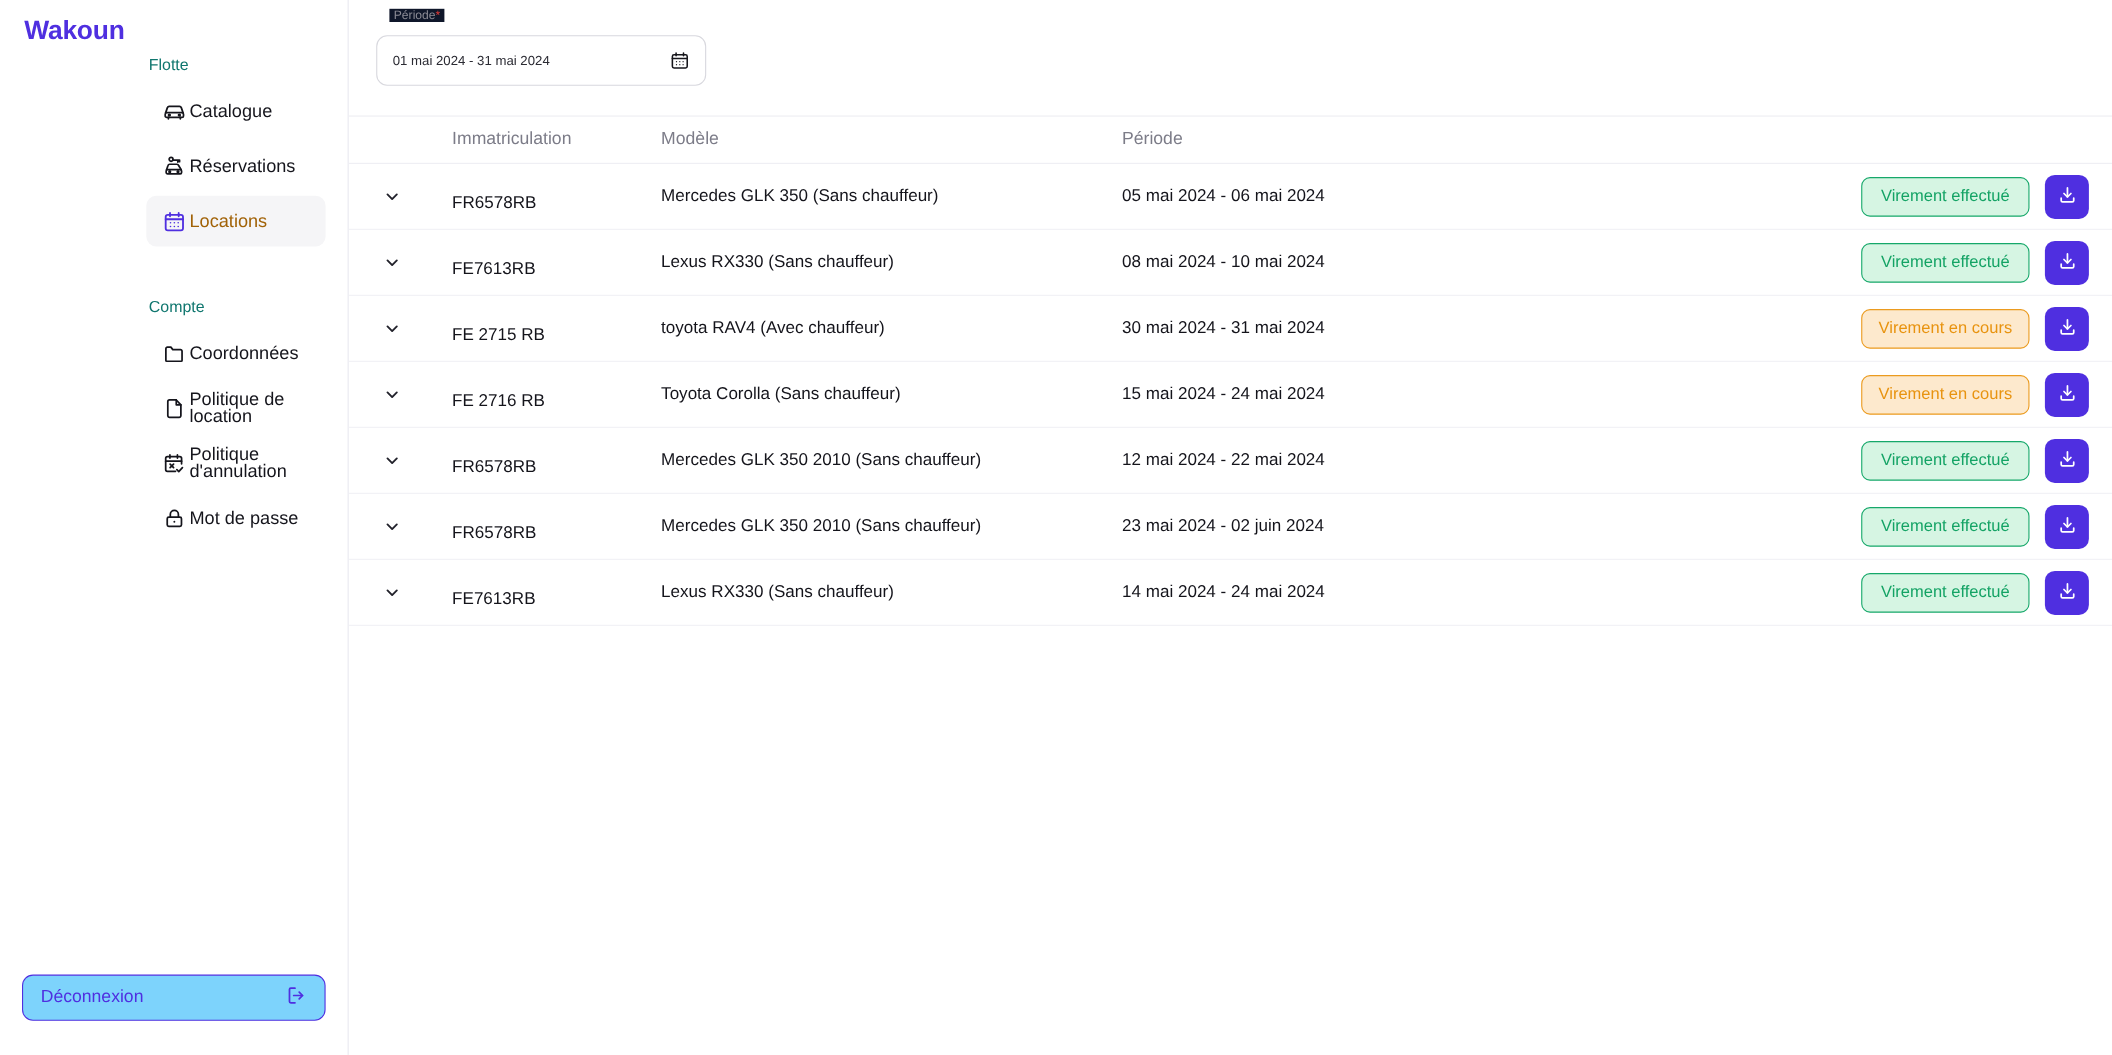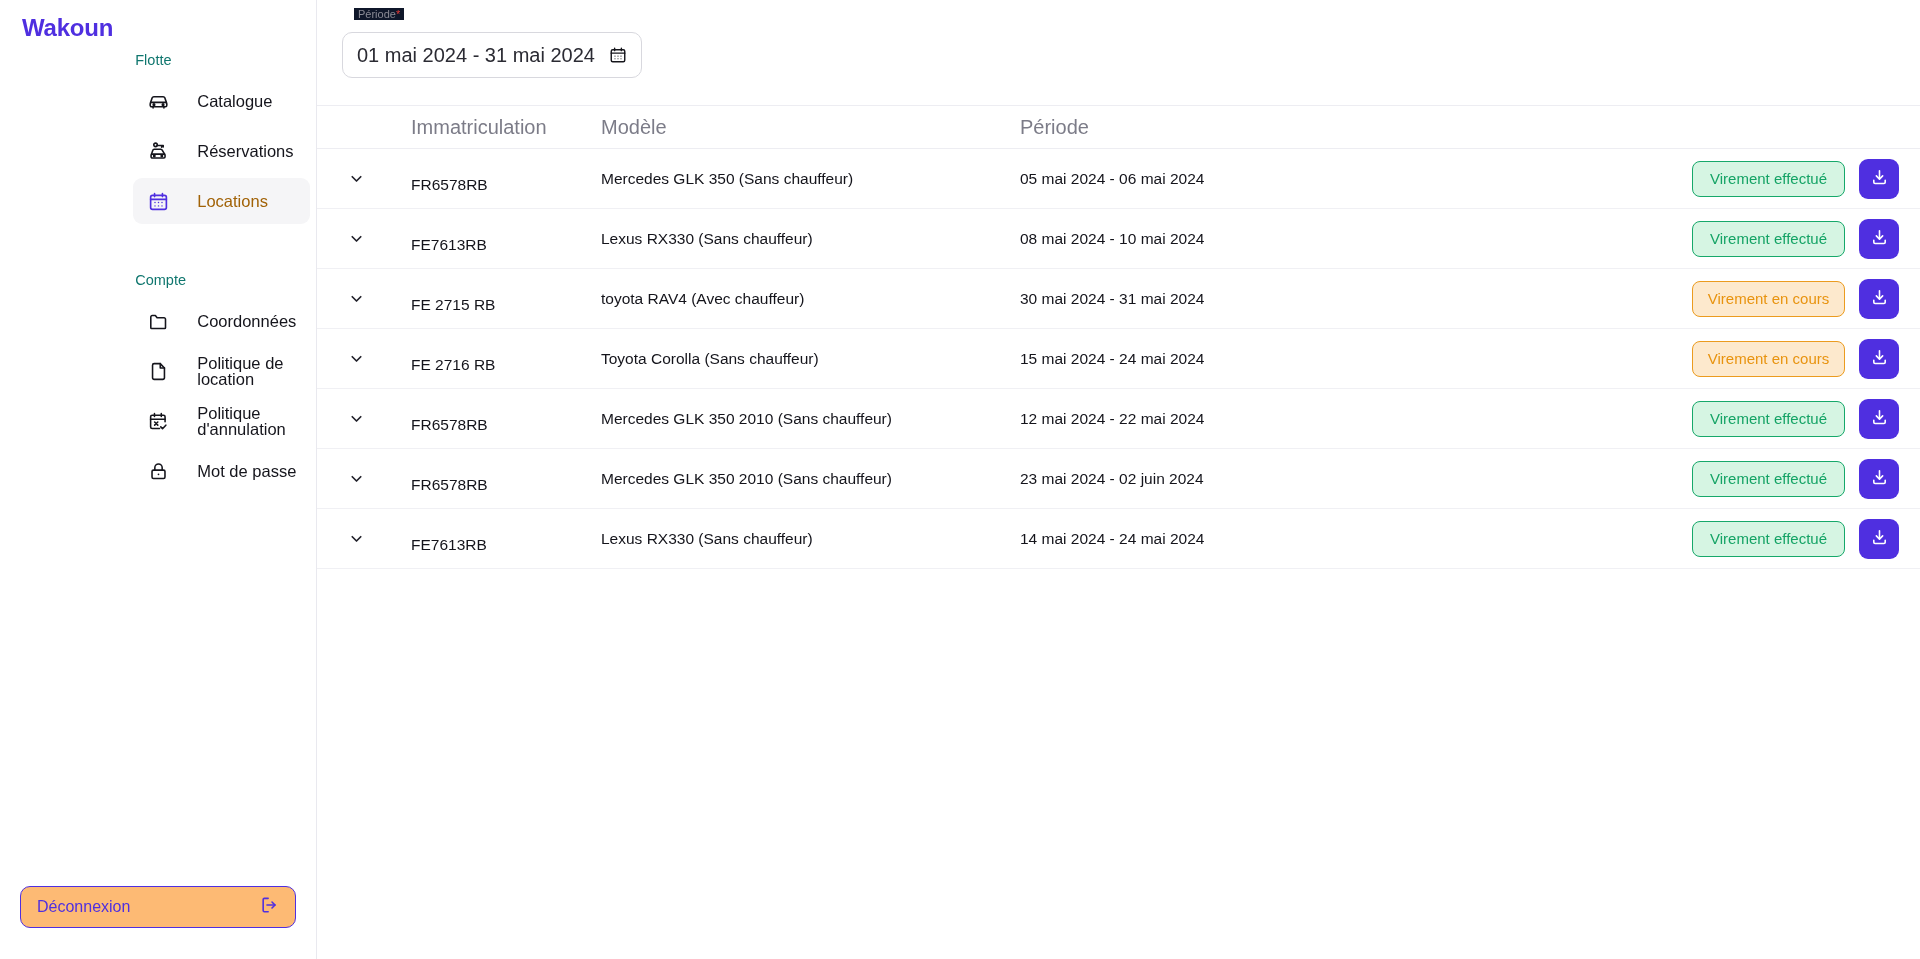--- a/index.html
+++ b/index.html
@@ -41,21 +41,21 @@
     font-size: 14.5px;
     color: #0f766e;
     font-weight: 400;
     padding-left: 2px;
     margin-bottom: 10px;
   }
   .nav-section-label.second { margin-top: 48px; }
   .nav-item {
     display: flex;
     align-items: center;
-    gap: 28px;
+    gap: 3px;
     height: 46px;
     padding: 0 14px;
     border-radius: 9px;
     cursor: pointer;
     color: #15151c;
     margin-bottom: 4px;
   }
   .nav-item .ico {
     width: 22px; height: 22px;
     display: flex; align-items: center; justify-content: center;
@@ -73,21 +73,21 @@
     position: absolute;
     left: 20px;
     right: 20px;
     bottom: 31px;
   }
   .logout-btn {
     width: 100%;
     height: 42px;
     border: 1.6px solid #4f2fe0;
     border-radius: 10px;
-    background: #fdba74;
+    background: #7dd3fc;
     color: #4f2fe0;
     font-size: 16px;
     font-family: inherit;
     display: flex;
     align-items: center;
     justify-content: space-between;
     padding: 0 16px;
     cursor: pointer;
   }
   .logout-btn .lbl { font-weight: 500; }
@@ -131,39 +131,39 @@
     border: 1px solid #d8d8de;
     border-radius: 10px;
     display: flex;
     align-items: center;
     justify-content: space-between;
     padding: 0 14px;
     background: #ffffff;
     cursor: pointer;
   }
   .date-value {
-    font-size: 20px;
+    font-size: 12px;
     color: #2b2b33;
   }
   .cal-ico { width: 18px; height: 18px; flex: none; }
 
   
   .table {
     width: 100%;
     border-top: 1px solid #ededf2;
   }
   .thead {
     display: flex;
     align-items: center;
     height: 43px;
     border-bottom: 1px solid #ededf2;
     padding-left: 25px;
   }
   .th {
-    font-size: 20px;
+    font-size: 16px;
     color: #7c7c88;
     font-weight: 400;
   }
   .col-chevron { width: 69px; flex: none; }
   .col-imm     { width: 190px; flex: none; }
   .col-model   { width: 419px; flex: none; }
   .col-period  { width: 385px; flex: none; }
   .col-status  { flex: 1; display: flex; align-items: center; justify-content: flex-end; gap: 14px; padding-right: 21px;}
 
   .trow {

